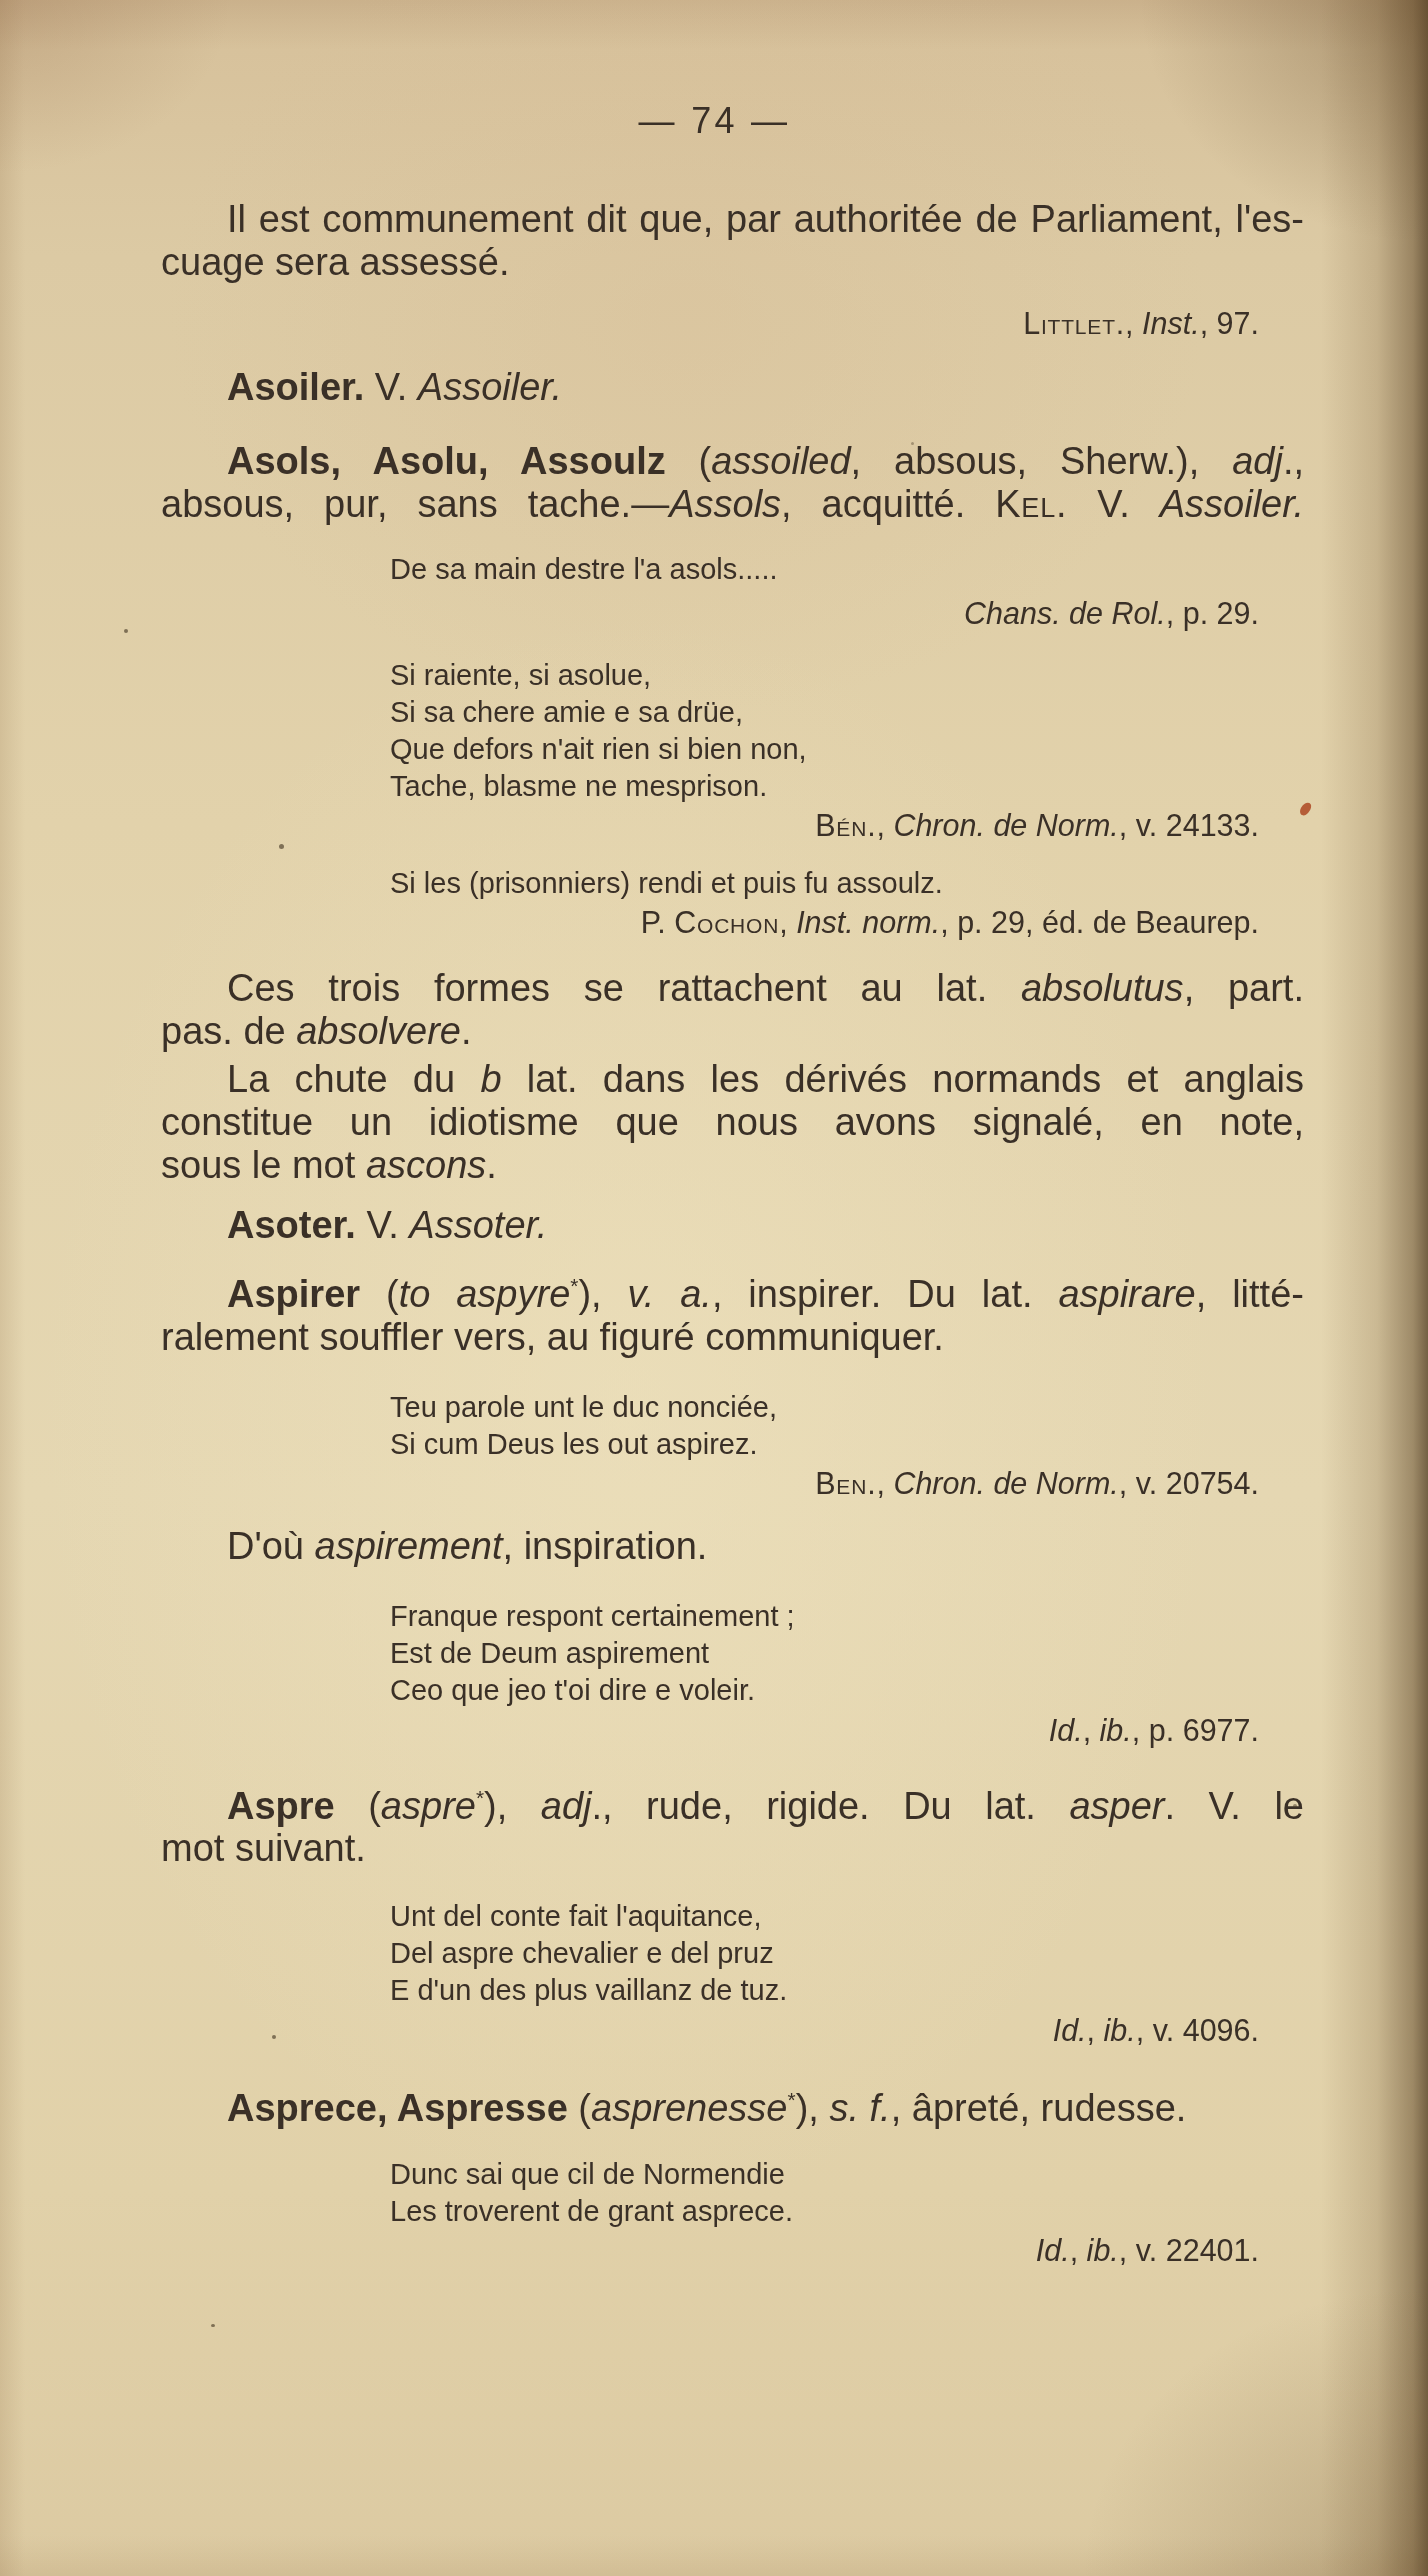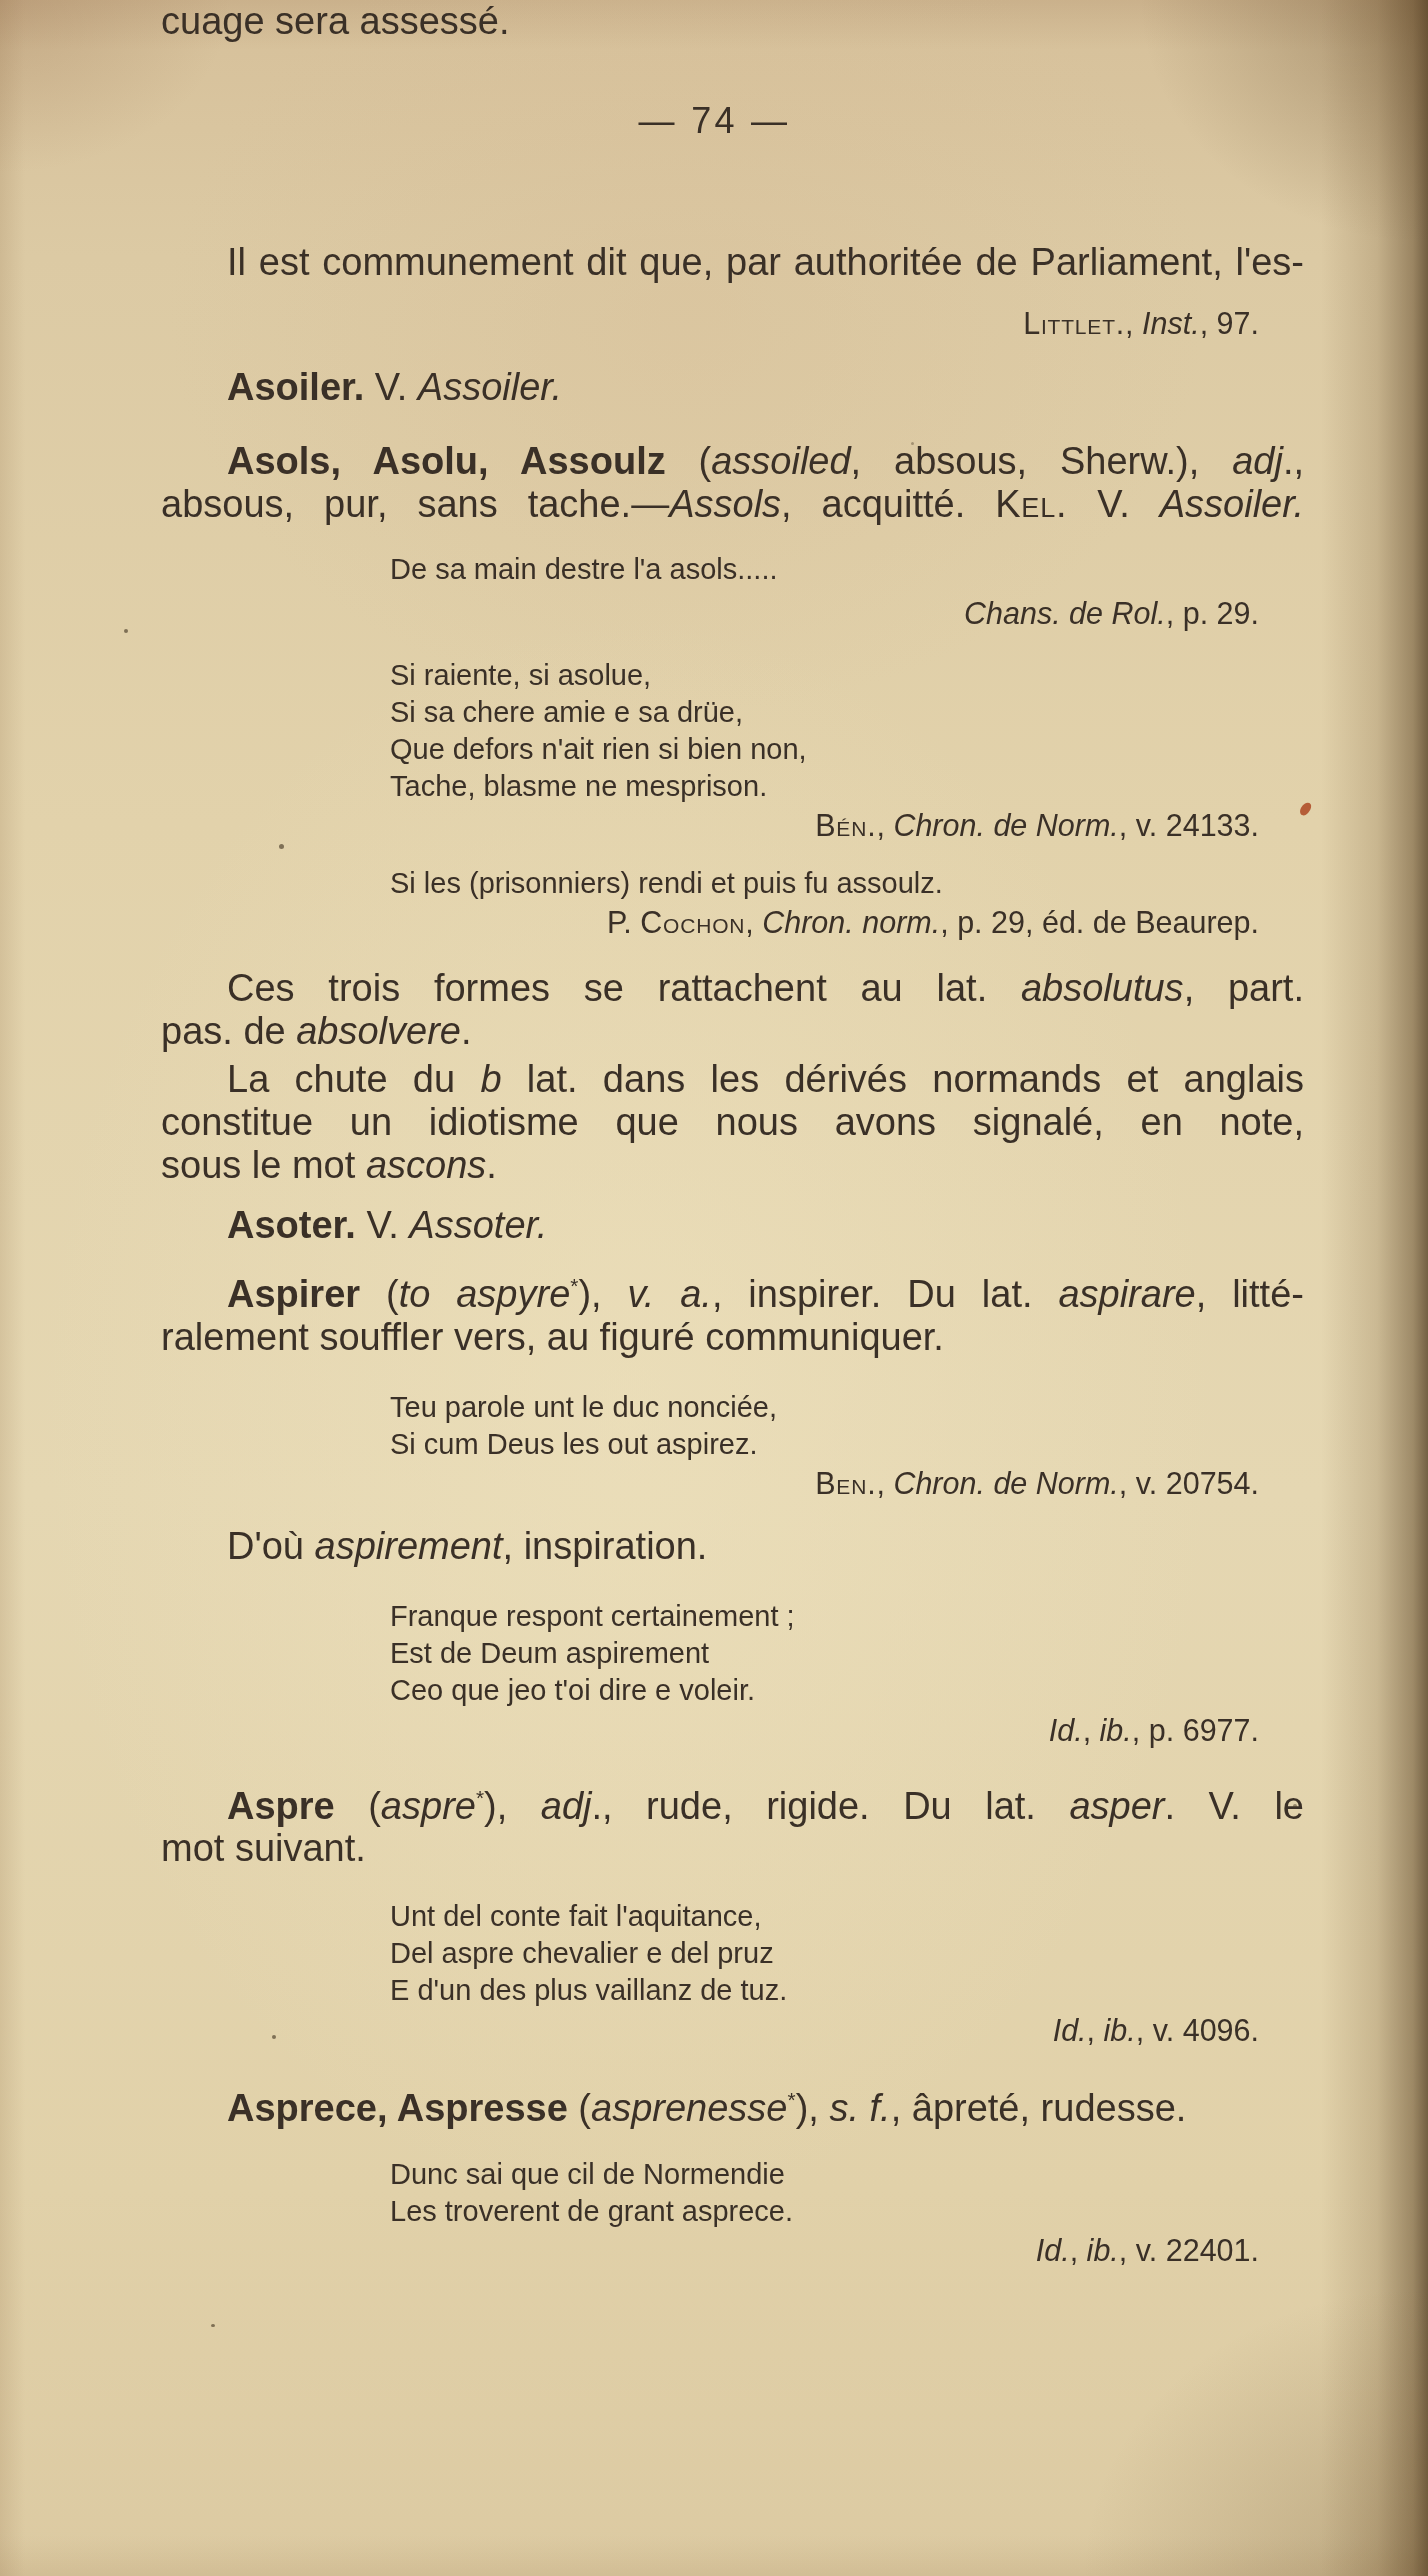--- a/index.html
+++ b/index.html
@@ -51,42 +51,42 @@
 </style>
 </head>
 <body>
 
 <div class="page">
 
   <div class="pagenum">— 74 —</div>
 
   <div class="tb">
 
+    <div class="bl ind just" style="margin-top:198px"><span>Il est communement dit que, par authoritée de Parliament, l'es-</span></div>
     <div class="bl"><span>cuage sera assessé.</span></div>
-    <div class="bl ind just" style="margin-top:198px"><span>Il est communement dit que, par authoritée de Parliament, l'es-</span></div>
     <div class="cit" style="margin-top:21px"><span class="sc">Littlet.</span><span>, </span><span class="it">Inst.</span><span>, 97.</span></div>
 
     <div class="el ind" style="margin-top:23px"><span class="b">Asoiler.</span><span> V. </span><span class="it">Assoiler.</span></div>
 
     <div class="bl ind just" style="margin-top:30px"><span class="b">Asols, Asolu, Assoulz </span><span>(</span><span class="it">assoiled</span><span>, absous, Sherw.), </span><span class="it">adj</span><span>.,</span></div>
     <div class="bl just"><span>absous, pur, sans tache.—</span><span class="it">Assols</span><span>, acquitté. </span><span class="sc">Kel.</span><span> V. </span><span class="it">Assoiler.</span></div>
 
     <div class="ql" style="margin-top:25px"><span>De sa main destre l'a asols.....</span></div>
     <div class="cit" style="margin-top:7.4px"><span class="it">Chans. de Rol.</span><span>, p. 29.</span></div>
 
     <div style="margin-top:25.6px">
       <div class="ql"><span>Si raiente, si asolue,</span></div>
       <div class="ql"><span>Si sa chere amie e sa drüe,</span></div>
       <div class="ql"><span>Que defors n'ait rien si bien non,</span></div>
       <div class="ql"><span>Tache, blasme ne mesprison.</span></div>
     </div>
     <div class="cit" style="margin-top:2.5px"><span class="sc">Bén.</span><span>, </span><span class="it">Chron. de Norm.</span><span>, v. 24133.</span></div>
 
     <div class="ql" style="margin-top:21.5px"><span>Si les (prisonniers) rendi et puis fu assoulz.</span></div>
-    <div class="cit" style="margin-top:2.5px"><span>P. </span><span class="sc">Cochon</span><span>, </span><span class="it">Chron. norm.</span><span>, p. 29, éd. de Beaurep.</span></div>
+    <div class="cit" style="margin-top:2.5px"><span>P. </span><span class="sc">Cochon</span><span>, </span><span class="it">Inst. norm.</span><span>, p. 29, éd. de Beaurep.</span></div>
 
     <div class="bl ind just" style="margin-top:26.4px"><span>Ces trois formes se rattachent au lat. </span><span class="it">absolutus</span><span>, part.</span></div>
     <div class="bl"><span>pas. de </span><span class="it">absolvere</span><span>.</span></div>
 
     <div class="bl ind just" style="margin-top:5px"><span>La chute du </span><span class="it">b</span><span> lat. dans les dérivés normands et anglais</span></div>
     <div class="bl just"><span>constitue un idiotisme que nous avons signalé, en note,</span></div>
     <div class="bl"><span>sous le mot </span><span class="it">ascons</span><span>.</span></div>
 
     <div class="el ind" style="margin-top:15px"><span class="b">Asoter.</span><span> V. </span><span class="it">Assoter.</span></div>
 

